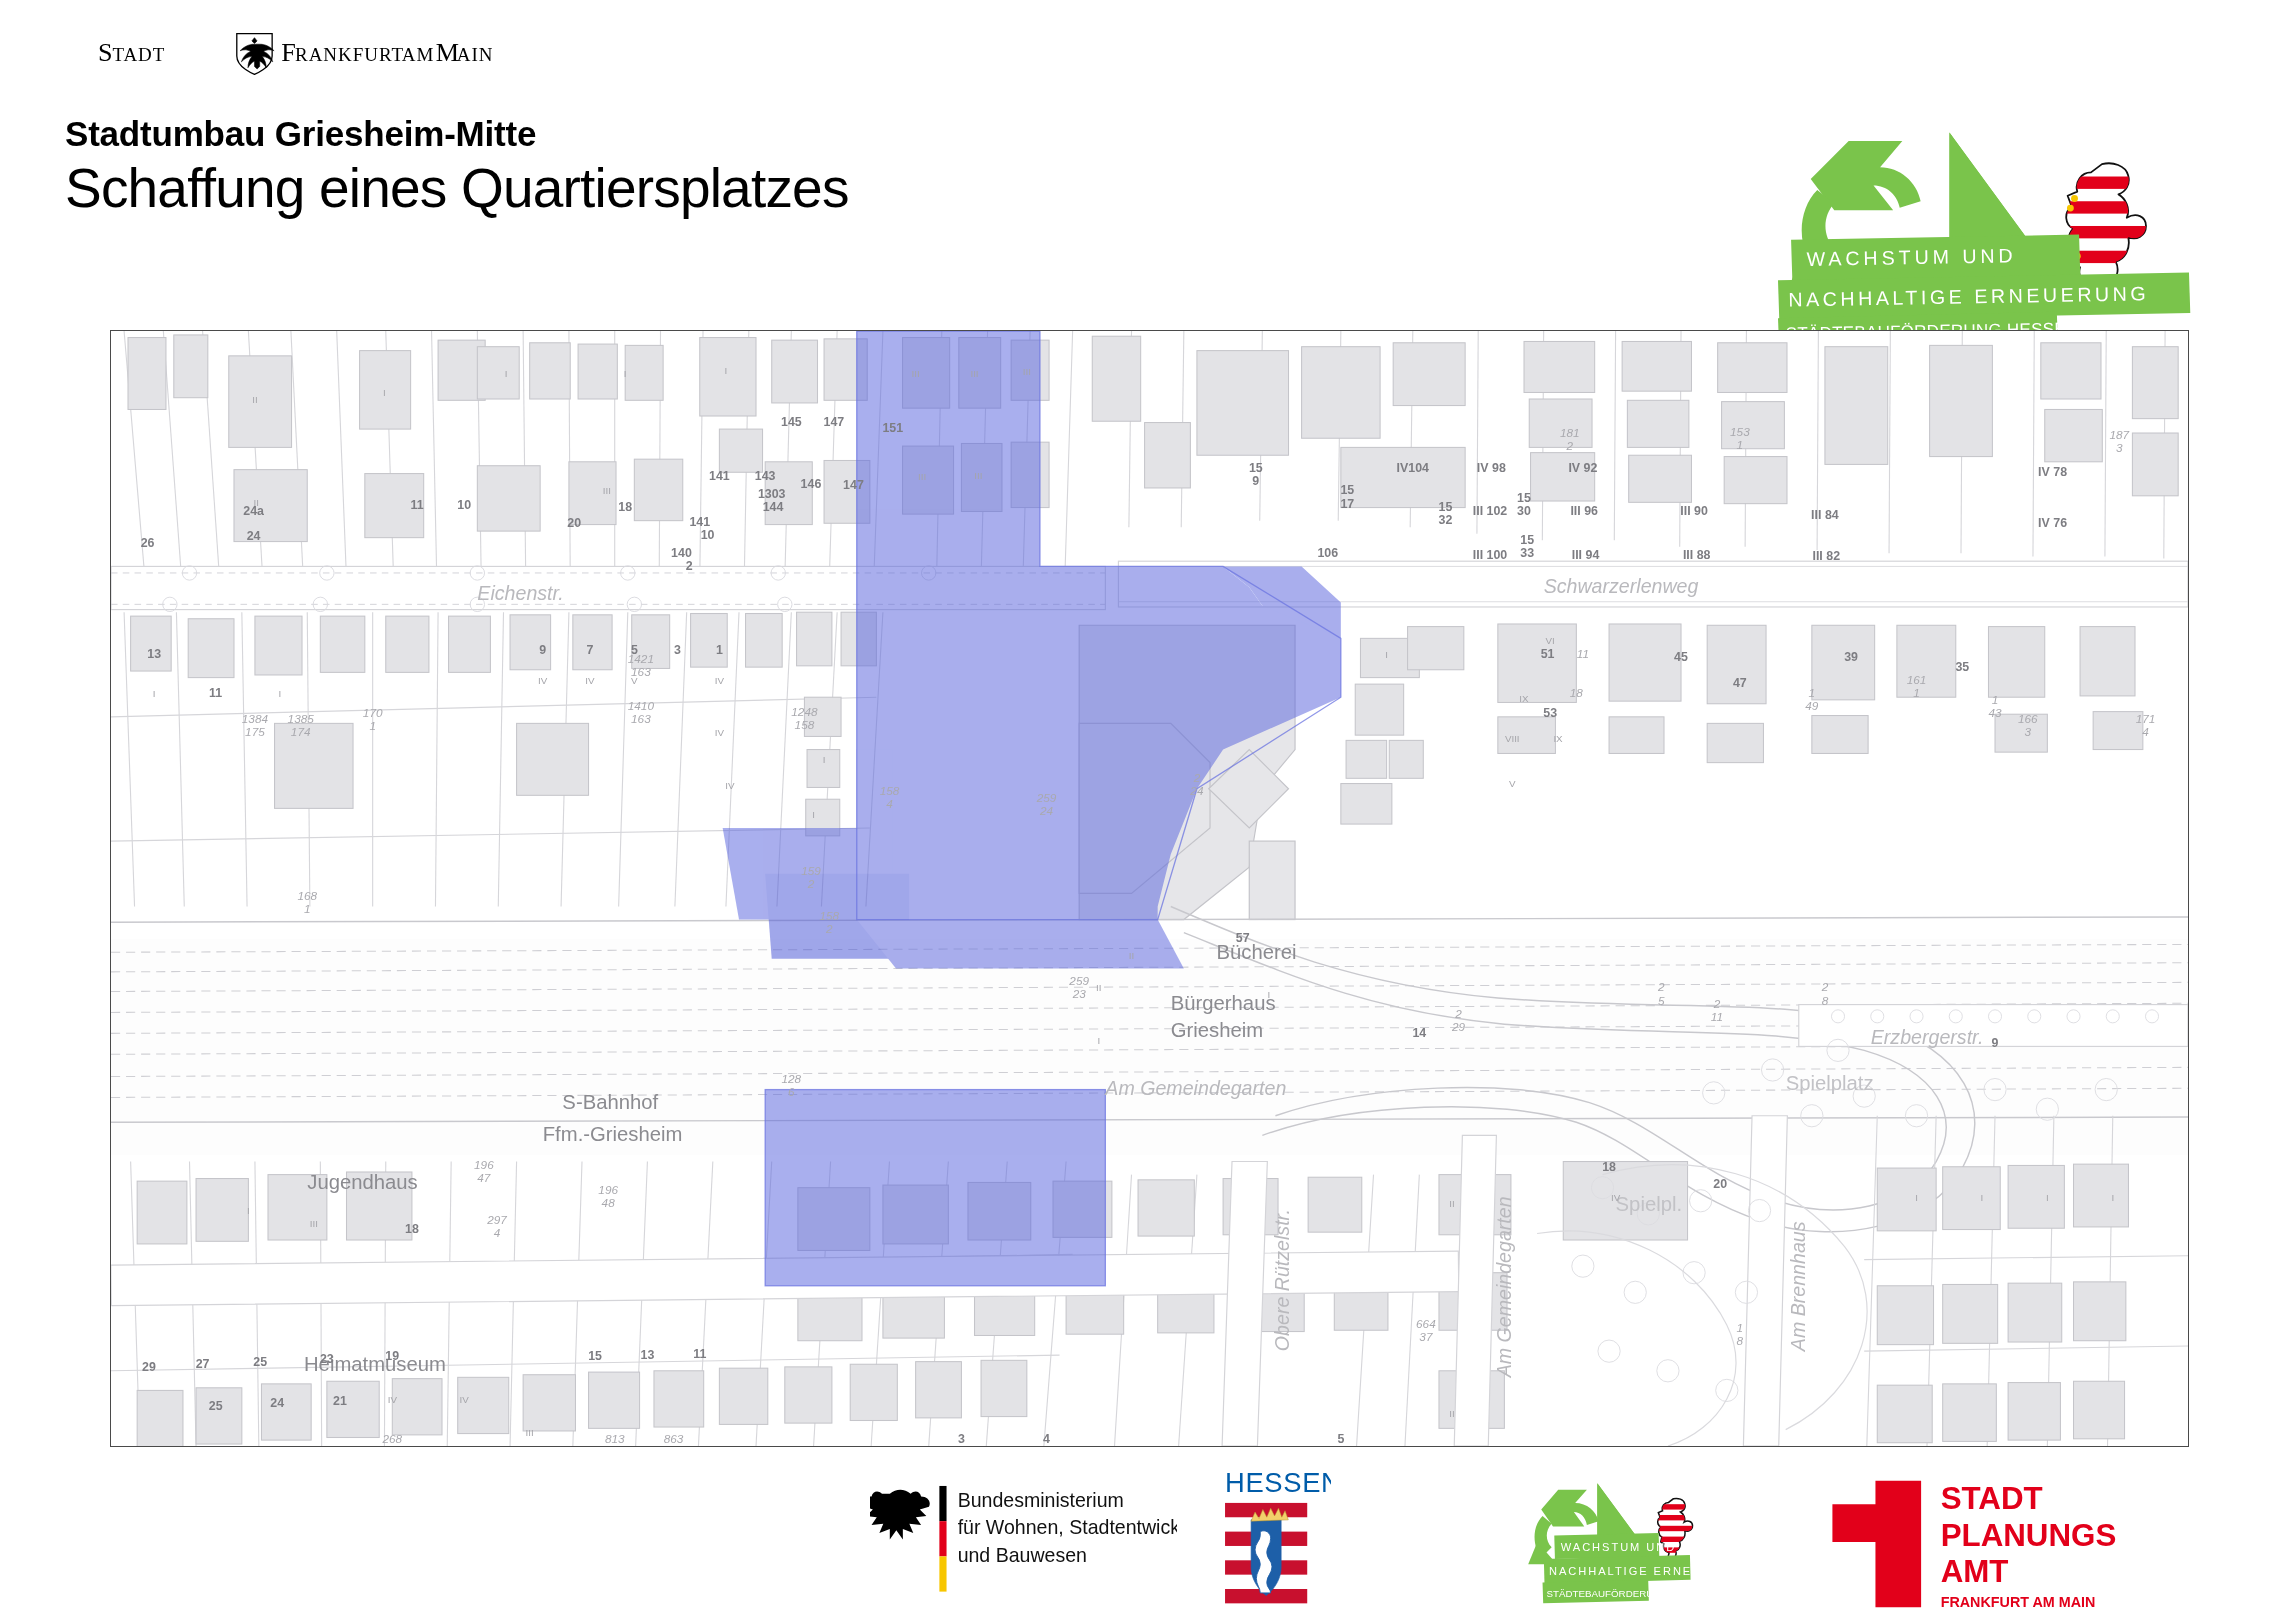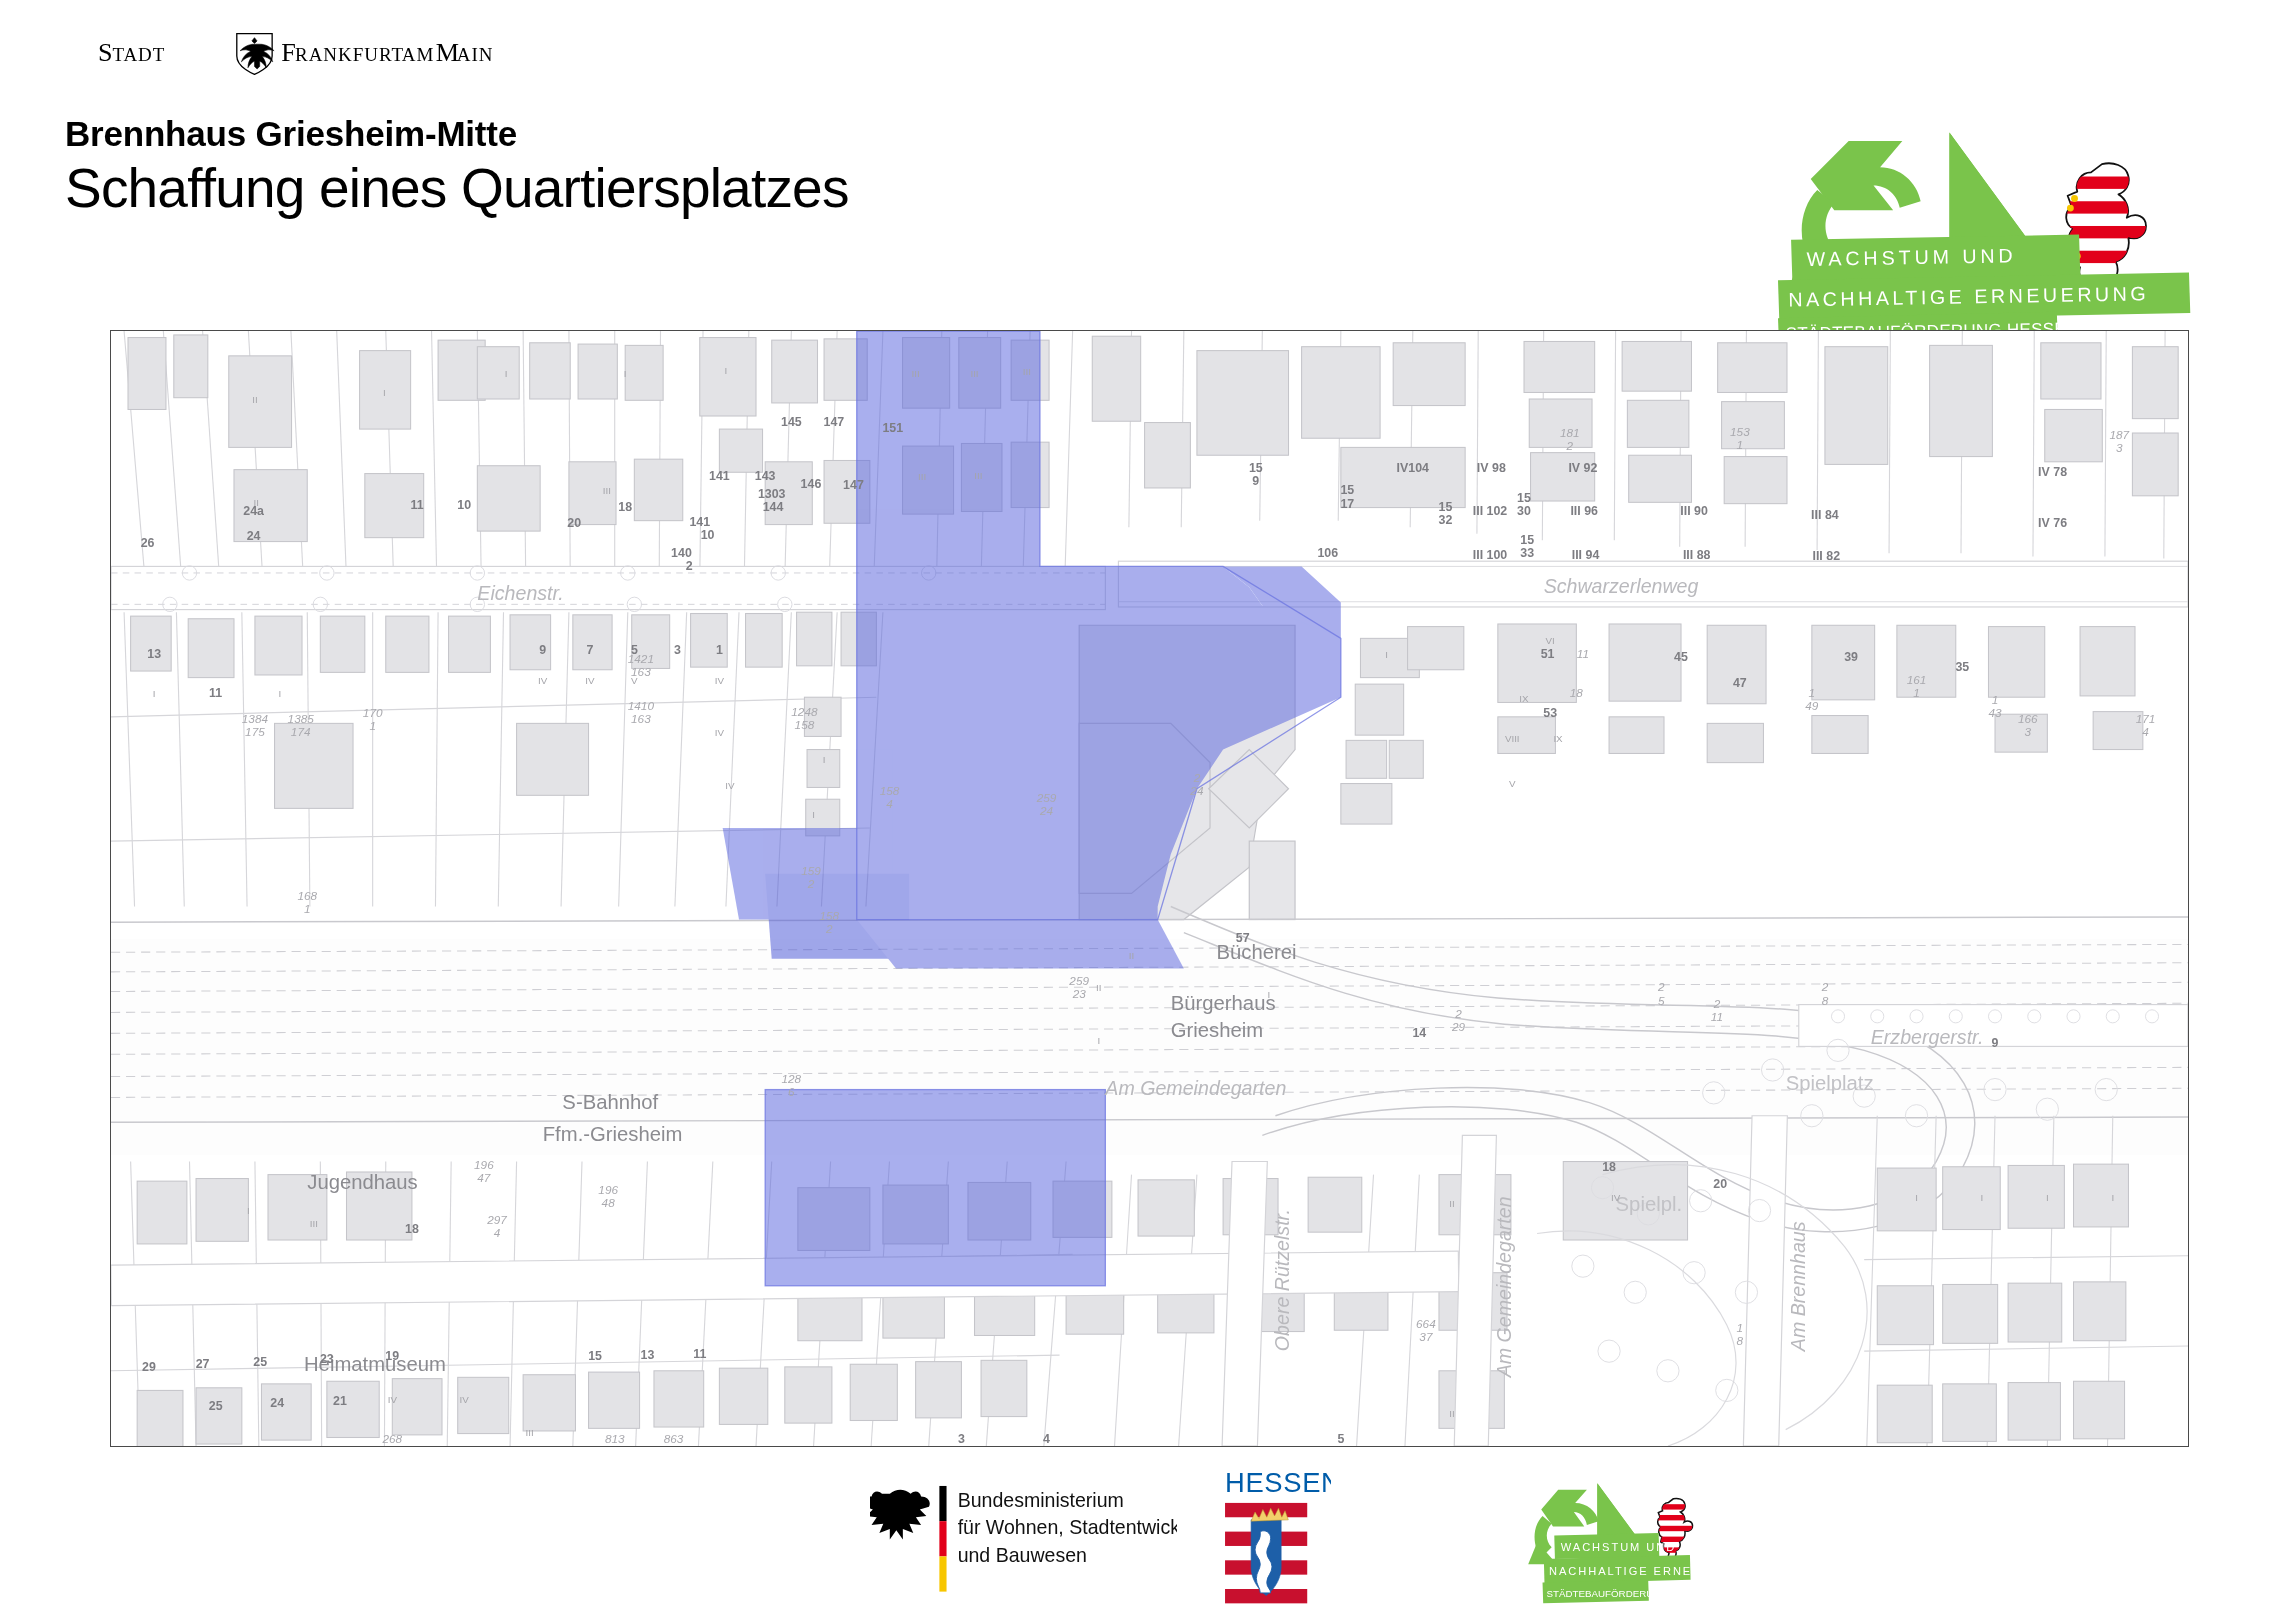--- a/index.html
+++ b/index.html
@@ -56,21 +56,21 @@
     <text x="0" y="46" font-family="Liberation Serif, serif" font-size="40" letter-spacing="0.5" fill="#000">S</text>
     <text x="22" y="46" font-family="Liberation Serif, serif" font-size="29" letter-spacing="1.5" fill="#000">TADT</text>
     <text x="280" y="46" font-family="Liberation Serif, serif" font-size="40" fill="#000">F</text>
     <text x="301" y="46" font-family="Liberation Serif, serif" font-size="29" letter-spacing="1.5" fill="#000">RANKFURT</text>
     <text x="464" y="46" font-family="Liberation Serif, serif" font-size="29" letter-spacing="1.5" fill="#000">AM</text>
     <text x="516" y="46" font-family="Liberation Serif, serif" font-size="40" fill="#000">M</text>
     <text x="548" y="46" font-family="Liberation Serif, serif" font-size="29" letter-spacing="1.5" fill="#000">AIN</text>
   </svg>
 </div>
 
-<div id="subtitle">Brennhaus Griesheim-Mitte</div>
+<div id="subtitle">Stadtumbau Griesheim-Mitte</div>
 <div id="maintitle">Schaffung eines Quartiersplatzes</div>
 
 <div id="wachstum-logo">
   <svg viewBox="0 0 680 420" width="445" height="275">
 
     <g fill="#7ac44b">
       <path d="M118 30 L200 30 L166 70 C196 70 222 92 228 122 L196 132
                C192 112 176 98 156 98 L186 136 L96 136 L60 88 Z" transform="translate(-10,5)"></path>
       <path d="M60 110 C30 140 28 196 56 228 L86 200 C68 180 68 150 86 130 Z"></path>
       <path d="M44 186 L100 250 L20 250 Z"></path>
@@ -836,14 +836,25 @@
       </g>
       <polygon points="46,102 206,98 207,134 47,138" fill="#7ac44b"></polygon>
       <text x="56" y="126" font-family="Liberation Sans, sans-serif" font-size="17" letter-spacing="3" fill="#fff">WACHSTUM UND</text>
       <polygon points="30,138 254,132 255,170 31,176" fill="#7ac44b"></polygon>
       <text x="38" y="163" font-family="Liberation Sans, sans-serif" font-size="17" letter-spacing="3" fill="#fff">NACHHALTIGE ERNEUERUNG</text>
       <polygon points="28,174 190,170 191,202 29,206" fill="#7ac44b"></polygon>
       <text x="34" y="196" font-family="Liberation Sans, sans-serif" font-size="15" fill="#fff">STÄDTEBAUFÖRDERUNG HESSEN</text>
     </svg>
   </div>
 
+  <div class="flogo" style="left:1832px;width:353px">
+    <svg viewBox="0 0 540 230" width="353" height="150">
+      <g fill="#e2001a">
+        <path d="M0 54 L66 54 L66 18 L136 18 L136 212 L66 212 L66 112 L0 112 Z"></path>
+      </g>
+      <text x="166" y="62" font-family="Liberation Sans, sans-serif" font-size="48" font-weight="bold" fill="#e2001a">STADT</text>
+      <text x="166" y="118" font-family="Liberation Sans, sans-serif" font-size="48" font-weight="bold" fill="#e2001a">PLANUNGS</text>
+      <text x="166" y="174" font-family="Liberation Sans, sans-serif" font-size="48" font-weight="bold" fill="#e2001a">AMT</text>
+      <text x="166" y="212" font-family="Liberation Sans, sans-serif" font-size="22" font-weight="bold" fill="#e2001a">FRANKFURT AM MAIN</text>
+    </svg>
+  </div>
 </div>
 
 
 </body></html>

